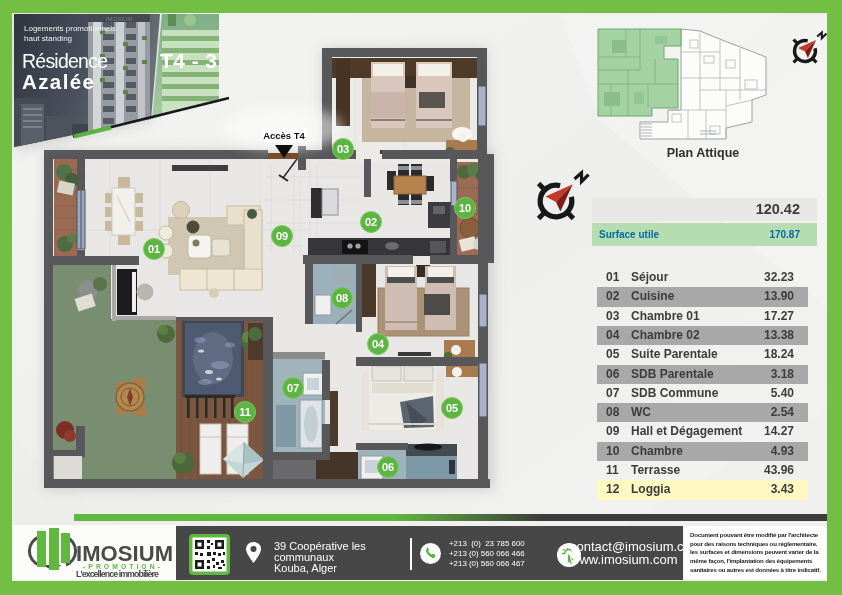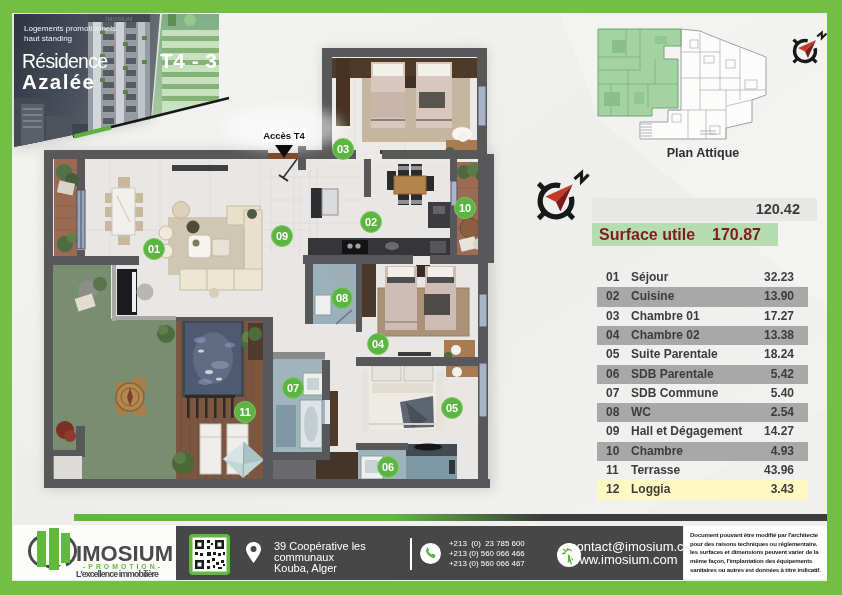--- a/index.html
+++ b/index.html
@@ -671,21 +671,21 @@
   </g>
 </g>
 </svg>
 
 <div id="table">
 
   <div class="abs" style="left:592px;top:198px;width:225px;height:23px;background:#e7e7e6;color:#3c3c3c;font-size:14.5px;font-weight:bold;line-height:23px">
     <span style="position:absolute;right:17px">120.42</span>
   </div>
 
-  <div class="abs" style="left:592px;top:222.5px;width:186px;height:23px;background:#b6dcb2;color:#7f1d1d;font-size:16px;font-weight:bold;line-height:23px">
+  <div class="abs" style="left:592px;top:222.5px;width:225px;height:23px;background:#b6dcb2;color:#0369a1;font-size:10px;font-weight:bold;line-height:23px">
     <span style="position:absolute;left:7px">Surface utile</span>
     <span style="position:absolute;right:17px">170.87</span>
   </div>
 
   <div class="row" style="top:268px">
         <span class="num">01</span>
         <span class="nm">Séjour</span>
         <span class="val">32.23</span>
       </div>
   <div class="row" style="top:287.3px;background:#a8a8a8">
@@ -704,21 +704,21 @@
         <span class="val">13.38</span>
       </div>
   <div class="row" style="top:345.2px">
         <span class="num">05</span>
         <span class="nm">Suite Parentale</span>
         <span class="val">18.24</span>
       </div>
   <div class="row" style="top:364.5px;background:#a8a8a8">
         <span class="num">06</span>
         <span class="nm">SDB Parentale</span>
-        <span class="val">5.42</span>
+        <span class="val">3.18</span>
       </div>
   <div class="row" style="top:383.8px">
         <span class="num">07</span>
         <span class="nm">SDB Commune</span>
         <span class="val">5.40</span>
       </div>
   <div class="row" style="top:403.1px;background:#a8a8a8">
         <span class="num">08</span>
         <span class="nm">WC</span>
         <span class="val">2.54</span>

